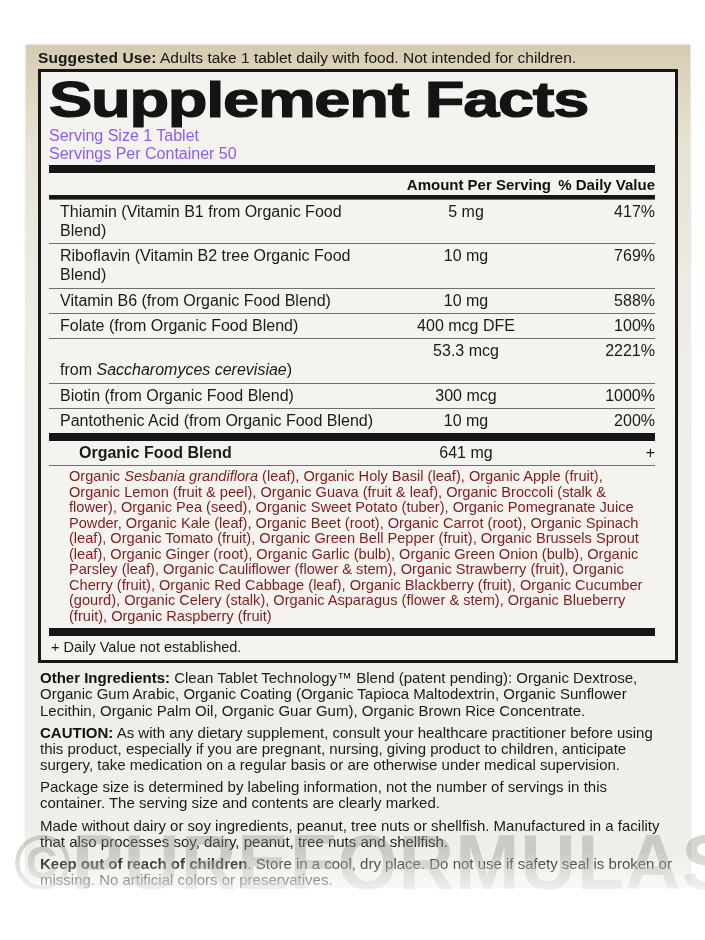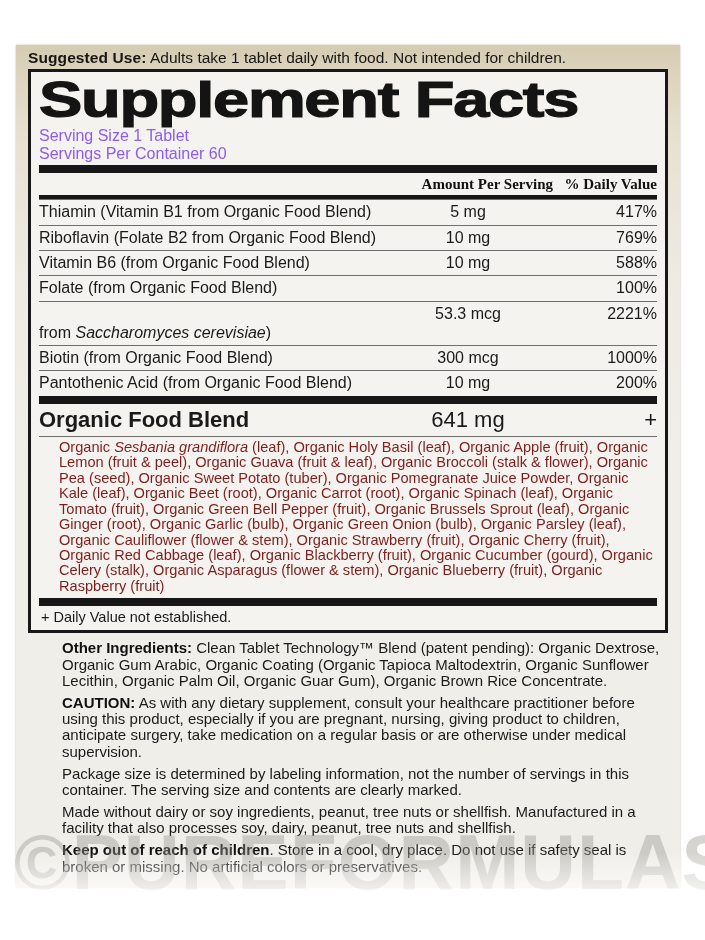--- a/index.html
+++ b/index.html
@@ -5,72 +5,72 @@
   html,body{margin:0;padding:0;}
   .page{
     position:relative;
     width:705px;height:940px;
     background:#ffffff;
     overflow:hidden;
     font-family:"Liberation Sans",sans-serif;
     color:#1a1a1a;
   }
   .label{
-    position:absolute;left:16px;top:45px;width:664px;height:842px;
+    position:absolute;left:26px;top:45px;width:664px;height:842px;
     background:linear-gradient(to bottom,
       #d5cbb1 0px,#dbd2bb 22px,#e7e2d2 100px,#edebe3 240px,#f0eee9 430px,#f0eee9 100%);
     box-shadow:0 0 2px rgba(120,110,85,.45);
   }
   .suggested{
     padding:4px 12px 3px 12px;
     font-size:15.5px;line-height:1.1;color:#161616;
   }
   .suggested b{letter-spacing:.1px;}
   .facts-box{
     margin:0 12px;
     background:#f5f3ef;
     border:3px solid #181818;
-    padding:0 8px 3px 8px;
+    padding:0 20px 3px 8px;
   }
   .sf-title{
     font-weight:bold;font-size:50px;line-height:1.0;
     margin:3px 0 2px 0;letter-spacing:-1px;white-space:nowrap;
     transform:scaleX(1.30);transform-origin:left center;
     -webkit-text-stroke:1.2px #141414;color:#141414;
   }
   .serving{font-size:16px;line-height:1.1;color:#8b5cf6;}
   .bar-thick{height:8px;background:#171717;margin-top:3px;}
   .bar-mid{height:4px;background:#171717;}
   .hdr-row{
     display:flex;justify-content:flex-end;align-items:center;
-    font-weight:bold;font-size:15px;padding:3px 0 2px 0;color:#111;font-family:Liberation Serif, serif;
+    font-weight:bold;font-size:15px;padding:3px 0 2px 0;color:#111;
   }
   .col-amount{width:170px;text-align:center;flex:none;}
   .col-dv{width:104px;text-align:right;flex:none;}
   .hdr-row .col-amount{text-align:right;width:160px;}
   .vrow{
     display:flex;align-items:flex-start;
     font-size:16px;line-height:1.18;
     padding:3px 0 2.5px 0;
     border-top:1px solid #6e6e6e;
   }
   .vrow:first-of-type{border-top:none;}
-  .vrow .name{flex:1;padding-right:4px;}
+  .vrow .name{flex:1;padding-right:4px;margin-left:11px;}
   .blend-row{
     display:flex;align-items:flex-start;
-    font-size:22px;padding:3px 0 2px 0;
+    font-size:16px;padding:3px 0 2px 0;margin-left:30px;
   }
   .blend-row .name{flex:1;font-weight:bold;}
   .thin-line{border-top:1px solid #6e6e6e;margin:1px 0 0 0;}
   .blend-text{
     padding:3px 0 4px 20px;
     font-size:14.6px;line-height:1.06;color:#7f1d1d;
   }
   .footnote{font-size:14.5px;padding:3px 0 2px 2px;}
-  .paras{position:relative;z-index:2;padding:2px 2px 0 2px;margin-left:32px;}
+  .paras{position:relative;z-index:2;padding:2px 2px 0 2px;}
   .para{
     margin:5px 12px 6px 12px;
     font-size:15px;line-height:1.08;color:#1b1b1b;
   }
   .para b{color:#111;}
   .watermark{
     position:absolute;left:14px;top:818px;z-index:5;
     font-size:77px;font-weight:bold;letter-spacing:1px;white-space:nowrap;
     color:rgba(149,147,141,0.40);
     pointer-events:none;
@@ -88,48 +88,49 @@
 <div class="page">
   <div class="label">
 
     <div class="suggested">
       <b>Suggested Use:</b><span> Adults take 1 tablet daily with food. Not intended for children.</span>
     </div>
 
     <div class="facts-box">
       <div class="sf-title">Supplement Facts</div>
       <div class="serving">Serving Size 1 Tablet</div>
-      <div class="serving">Servings Per Container 60</div>
+      <div class="serving">Servings Per Container 50</div>
 
       <div class="bar-thick"></div>
 
       <div class="hdr-row">
         <div class="col-amount">Amount Per Serving</div>
         <div class="col-dv">% Daily Value</div>
       </div>
 
       <div class="bar-mid"></div>
 
       <div class="vrow">
         <div class="name">Thiamin (Vitamin B1 from Organic Food Blend)</div>
         <div class="col-amount">5 mg</div>
         <div class="col-dv">417%</div>
       </div>
       <div class="vrow">
-        <div class="name">Riboflavin (Folate B2 from Organic Food Blend)</div>
+        <div class="name">Riboflavin (Vitamin B2 tree Organic Food Blend)</div>
         <div class="col-amount">10 mg</div>
         <div class="col-dv">769%</div>
       </div>
       <div class="vrow">
         <div class="name">Vitamin B6 (from Organic Food Blend)</div>
         <div class="col-amount">10 mg</div>
         <div class="col-dv">588%</div>
       </div>
       <div class="vrow">
         <div class="name">Folate (from Organic Food Blend)</div>
+        <div class="col-amount">400 mcg DFE</div>
         <div class="col-dv">100%</div>
       </div>
       <div class="vrow">
         <div class="name">
           <br>
           <span>from </span><i>Saccharomyces cerevisiae</i><span>)</span>
         </div>
         <div class="col-amount">53.3 mcg</div>
         <div class="col-dv">2221%</div>
       </div>

